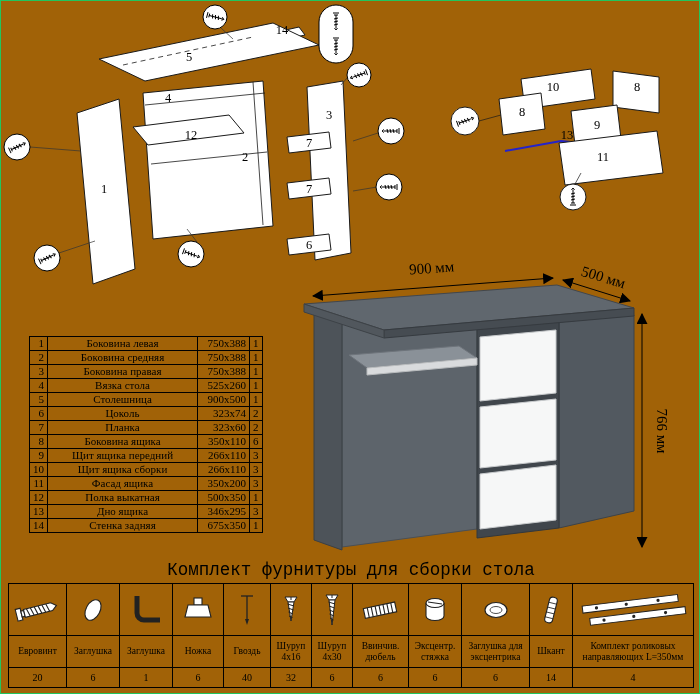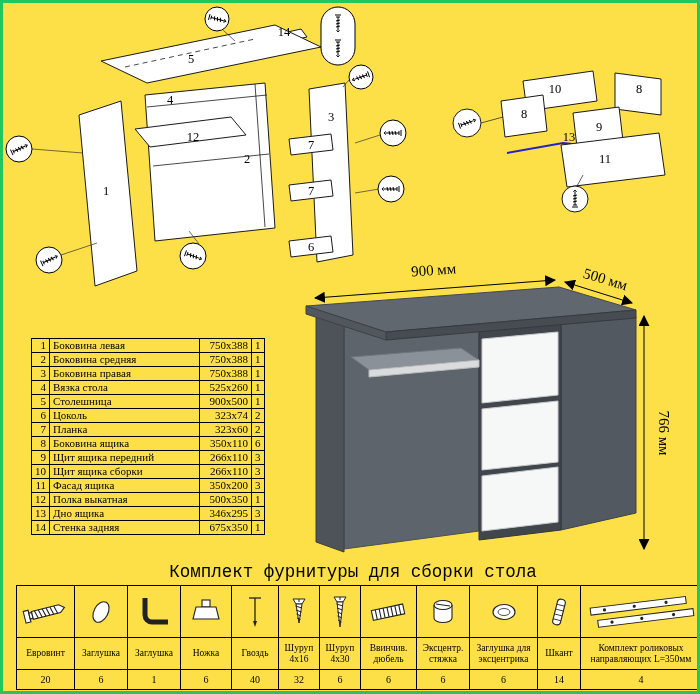--- a/index.html
+++ b/index.html
@@ -1,35 +1,35 @@
 <!DOCTYPE html>
 <html><head>
 <meta charset="utf-8">
 <style>
   *{margin:0;padding:0;box-sizing:border-box;}
   body{background:#fff;}
-  .page{position:relative;width:700px;height:694px;background:#fde047;border:3px solid #22c55e;
+  .page{position:relative;width:700px;height:694px;background:#a16207;border:1px solid #22c55e;
         overflow:hidden;font-family:"Liberation Serif",serif;}
   .art{position:absolute;left:0;top:0;}
   .art text{font-family:"Liberation Serif",serif;fill:#000;}
   .lbl text{font-size:12.5px;text-anchor:middle;}
   .dim text{font-size:15px;text-anchor:middle;}
 
   table.parts{position:absolute;left:28px;top:335px;border-collapse:collapse;}
   table.parts td{border:1px solid #000;font-size:11px;line-height:13px;height:13px;
                  padding:0 3px;white-space:nowrap;font-family:"Liberation Serif",serif;}
   table.parts td.c-num{width:15px;text-align:right;}
-  table.parts td.c-name{width:150px;text-align:left;}
+  table.parts td.c-name{width:150px;text-align:center;}
   table.parts td.c-size{width:52px;text-align:right;}
   table.parts td.c-qty{width:12px;text-align:center;}
 
   .title{position:absolute;left:0;top:559px;width:700px;text-align:center;
          font-size:17.5px;font-family:Liberation Mono, monospace;color:#000;}
 
-  table.hw{position:absolute;left:13px;top:582px;width:686px;border-collapse:collapse;table-layout:fixed;padding-left:36px;}
+  table.hw{position:absolute;left:7px;top:582px;width:686px;border-collapse:collapse;table-layout:fixed;padding-left:36px;}
   table.hw td{border:1px solid #000;text-align:center;vertical-align:middle;overflow:hidden;
               font-family:"Liberation Serif",serif;color:#000;}
   table.hw tr.r-icon td{height:52px;}
   table.hw tr.r-label td{height:32px;font-size:9.5px;line-height:1.12;padding:1px;}
   table.hw tr.r-qty td{height:20px;font-size:10px;}
   .ic{display:block;margin:0 auto;}
 </style>
 </head>
 <body>
 

